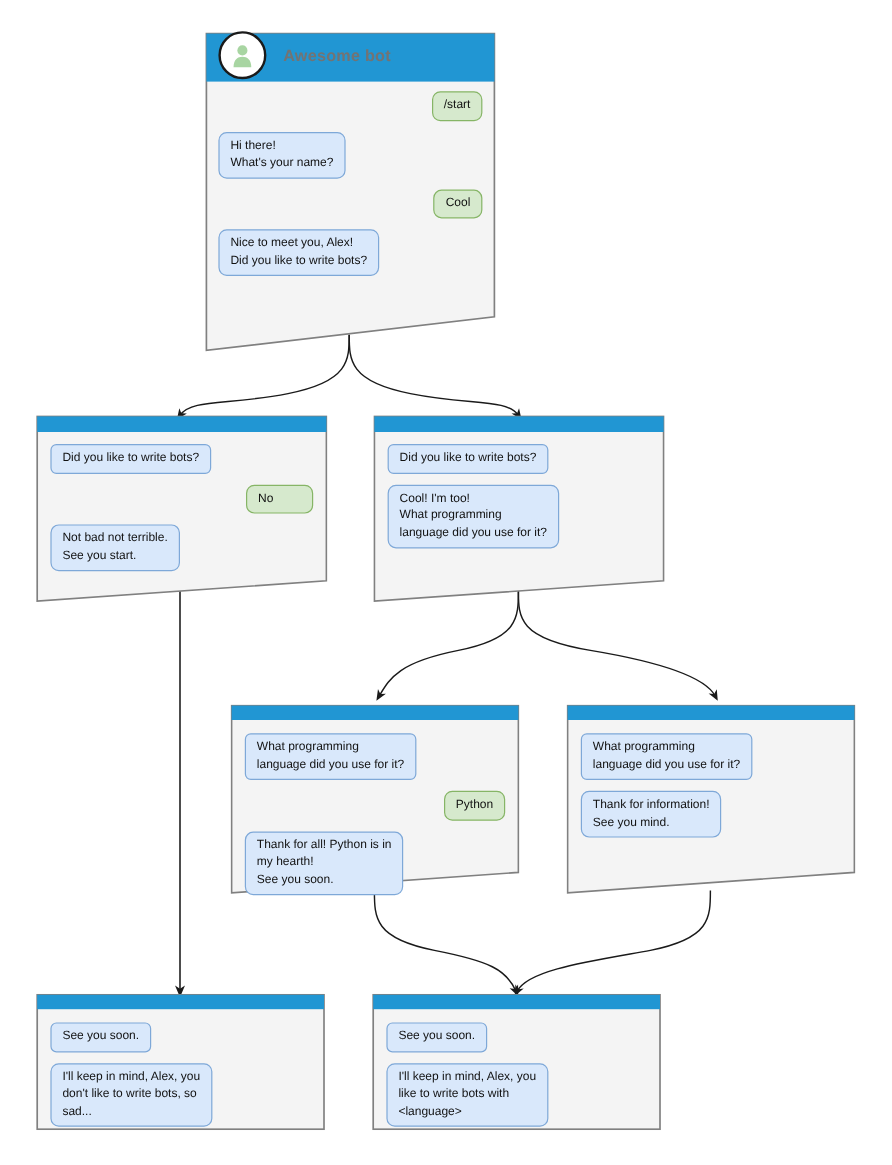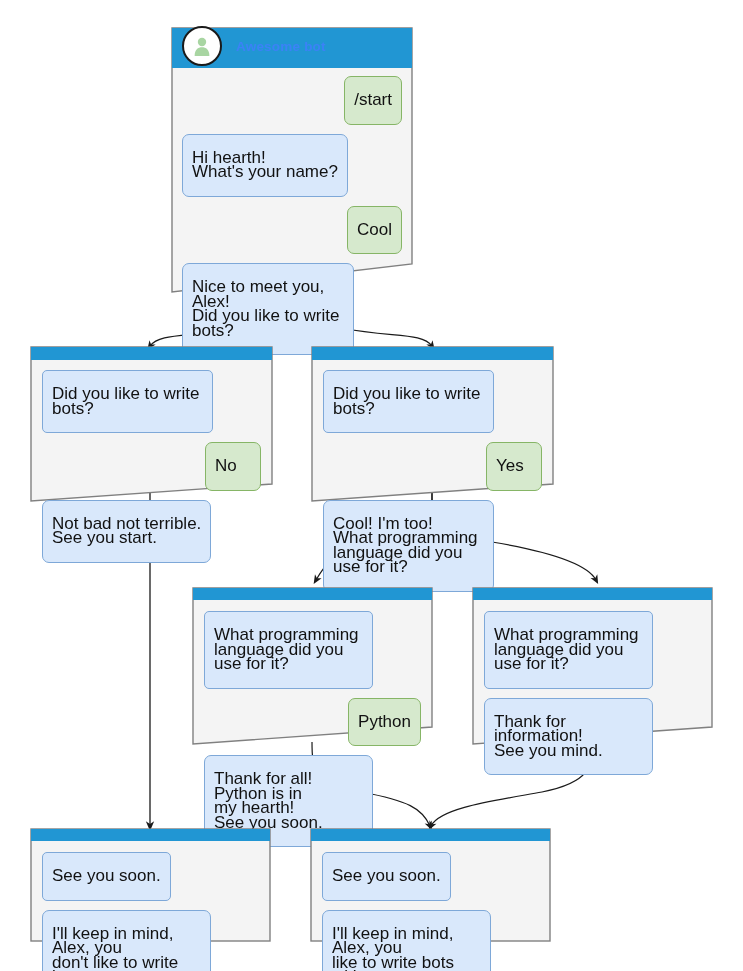--- a/index.html
+++ b/index.html
@@ -60,44 +60,44 @@
     border-radius: 50%;
     background: #ffffff;
     border: 2px solid #1a1a1a;
     display: flex;
     align-items: center;
     justify-content: center;
     flex: none;
   }
   .avatar svg { display: block; }
   .bot-title {
-    color: #3b82f6;
+    color: #737373;
     font-size: 13.5px;
     font-weight: bold;
     margin-left: 14px;
     letter-spacing: .2px;
   }
   .messages {
     position: relative;
     padding: 10px 12px 10px 12px;
     box-sizing: border-box;
   }
   .msg-row {
     display: flex;
     margin-bottom: 9px;
   }
   .msg-row:last-child { margin-bottom: 4px; }
   .msg-row.left  { justify-content: flex-start; }
   .msg-row.right { justify-content: flex-end; }
   .bubble {
-    font-size: 17px;
+    font-size: 10px;
     line-height: 14.5px;
     color: #111111;
     border-radius: 7px;
-    padding: 16px 9px;
+    padding: 4px 9px;
     max-width: 78%;
     white-space: pre-line;
     box-sizing: border-box;
   }
   .bubble.bot {
     background: #d9e8fb;
     border: 1px solid #7ea8d8;
   }
   .bubble.user {
     background: #d6e9cd;
@@ -143,21 +143,21 @@
             <path d="M3.6,21 C3.6,14.6 7,12.2 11,12.2 C15,12.2 18.4,14.6 18.4,21 Z" fill="#a8d5a2"></path>
           </svg>
         </div>
         <div class="bot-title">Awesome bot</div>
       </div>
       <div class="messages">
         <div class="msg-row right">
           <div class="bubble user">/start</div>
         </div>
         <div class="msg-row left">
-          <div class="bubble bot">Hi hearth!
+          <div class="bubble bot">Hi there!
 What's your name?</div>
         </div>
         <div class="msg-row right">
           <div class="bubble user">Cool</div>
         </div>
         <div class="msg-row left">
           <div class="bubble bot">Nice to meet you, Alex!
 Did you like to write bots?</div>
         </div>
       </div>
@@ -190,23 +190,20 @@
     <svg class="card-shape" viewBox="0 0 243 156" preserveAspectRatio="none">
       <polygon points="1,1 242,1 242,138 1,155" fill="#f4f4f4" stroke="#808080" stroke-width="1.4"></polygon>
       <rect x="1" y="1" width="241" height="13" fill="#2196d3"></rect>
     </svg>
     <div class="card-inner">
       <div class="card-header bar-only"></div>
       <div class="messages">
         <div class="msg-row left">
           <div class="bubble bot flat">Did you like to write bots?</div>
         </div>
-        <div class="msg-row right">
-          <div class="bubble user" style="min-width:56px;">Yes</div>
-        </div>
         <div class="msg-row left">
           <div class="bubble bot">Cool! I'm too!
 What programming
 language did you use for it?</div>
         </div>
       </div>
     </div>
   </div>
 
   <div class="card" style="left:192px; top:587px; width:241px; height:158px;">

